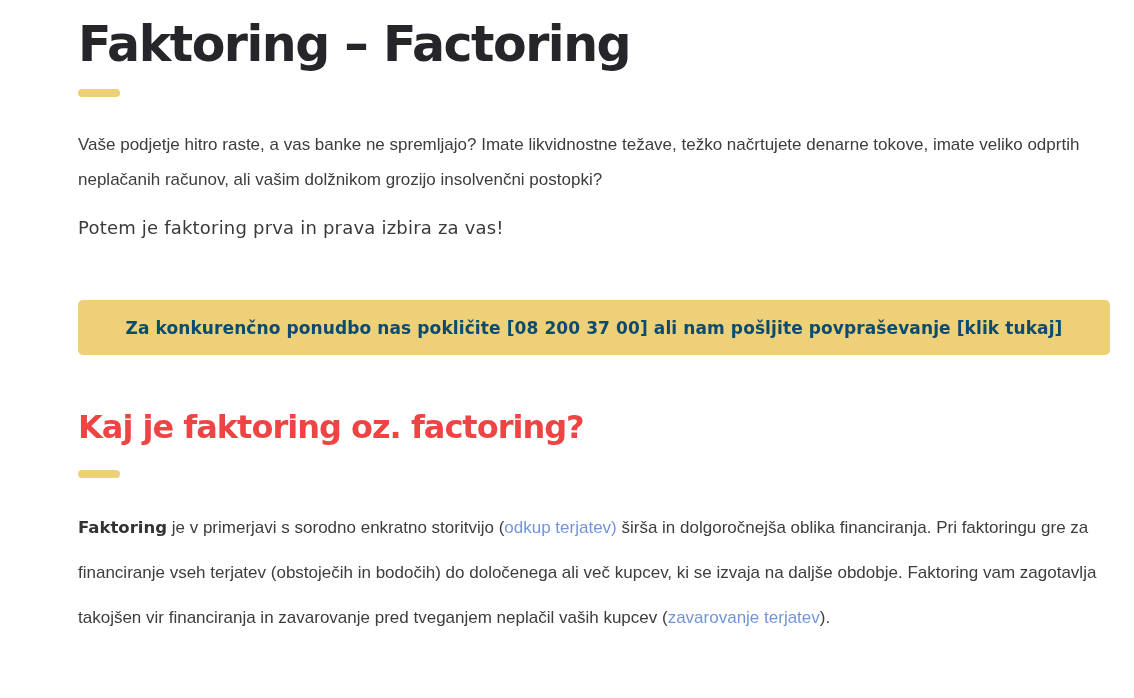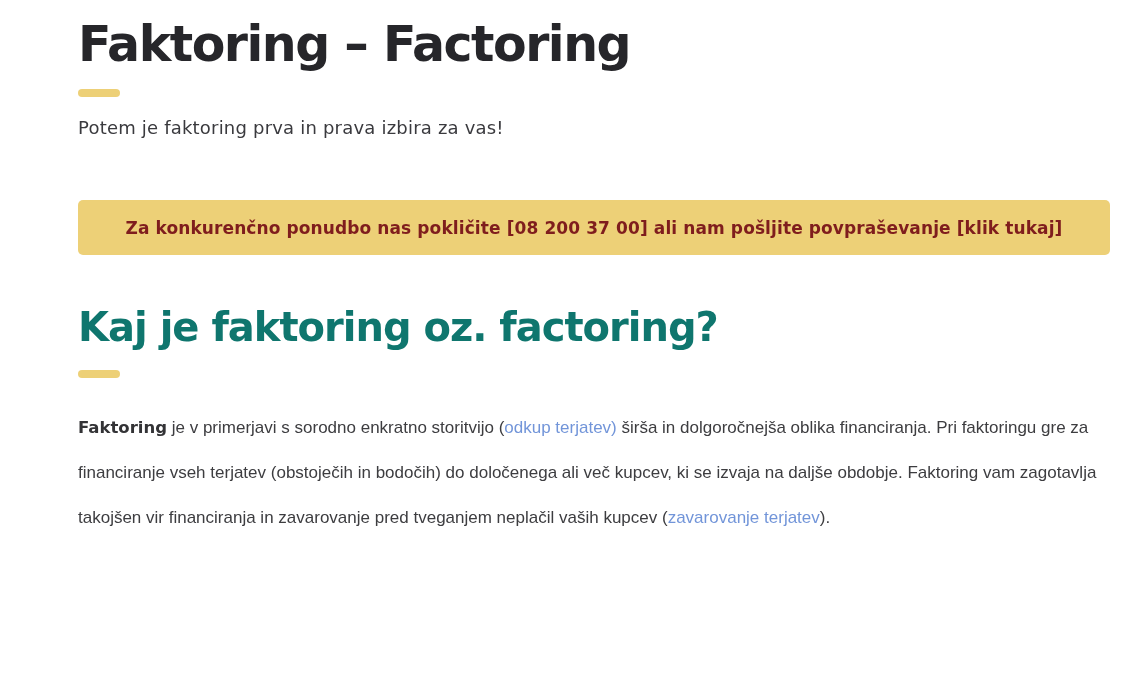--- a/index.html
+++ b/index.html
@@ -55,32 +55,32 @@
     border-radius: 5px;
     display: flex;
     align-items: center;
     justify-content: center;
     cursor: pointer;
   }
   .cta-banner .cta-label {
     font-family: "DejaVu Sans", sans-serif;
     font-weight: 700;
     font-size: 17px;
-    color: #7f1d1d;
+    color: #0c4a6e;
     letter-spacing: 0.1px;
     text-align: center;
     padding: 0 10px;
   }
   h2.section-title {
     font-family: "DejaVu Sans", sans-serif;
     font-weight: 800;
-    font-size: 40px;
+    font-size: 32px;
     line-height: 56px;
     letter-spacing: -1px;
-    color: #0f766e;
+    color: #ef4444;
     margin: 44px 0 0 0;
   }
   .section-paragraph {
     font-size: 17px;
     line-height: 45px;
     color: #3d3d40;
     margin: 27px 0 0 0;
     max-width: 1036px;
   }
   .section-paragraph .bold-lead {
@@ -97,20 +97,21 @@
 </style>
 </head>
 <body>
 
 <div class="content">
 
   <h1 class="page-title">Faktoring – Factoring</h1>
 
   <div class="accent-bar"></div>
 
+  <p class="intro-paragraph">Vaše podjetje hitro raste, a vas banke ne spremljajo? Imate likvidnostne težave, težko načrtujete denarne tokove, imate veliko odprtih neplačanih računov, ali vašim dolžnikom grozijo insolvenčni postopki?</p>
 
   <p class="intro-highlight">Potem je faktoring prva in prava izbira za vas!</p>
 
   <div class="cta-banner">
     <span class="cta-label">Za konkurenčno ponudbo nas pokličite [08 200 37 00] ali nam pošljite povpraševanje [klik tukaj]</span>
   </div>
 
   <h2 class="section-title">Kaj je faktoring oz. factoring?</h2>
 
   <div class="accent-bar"></div>

